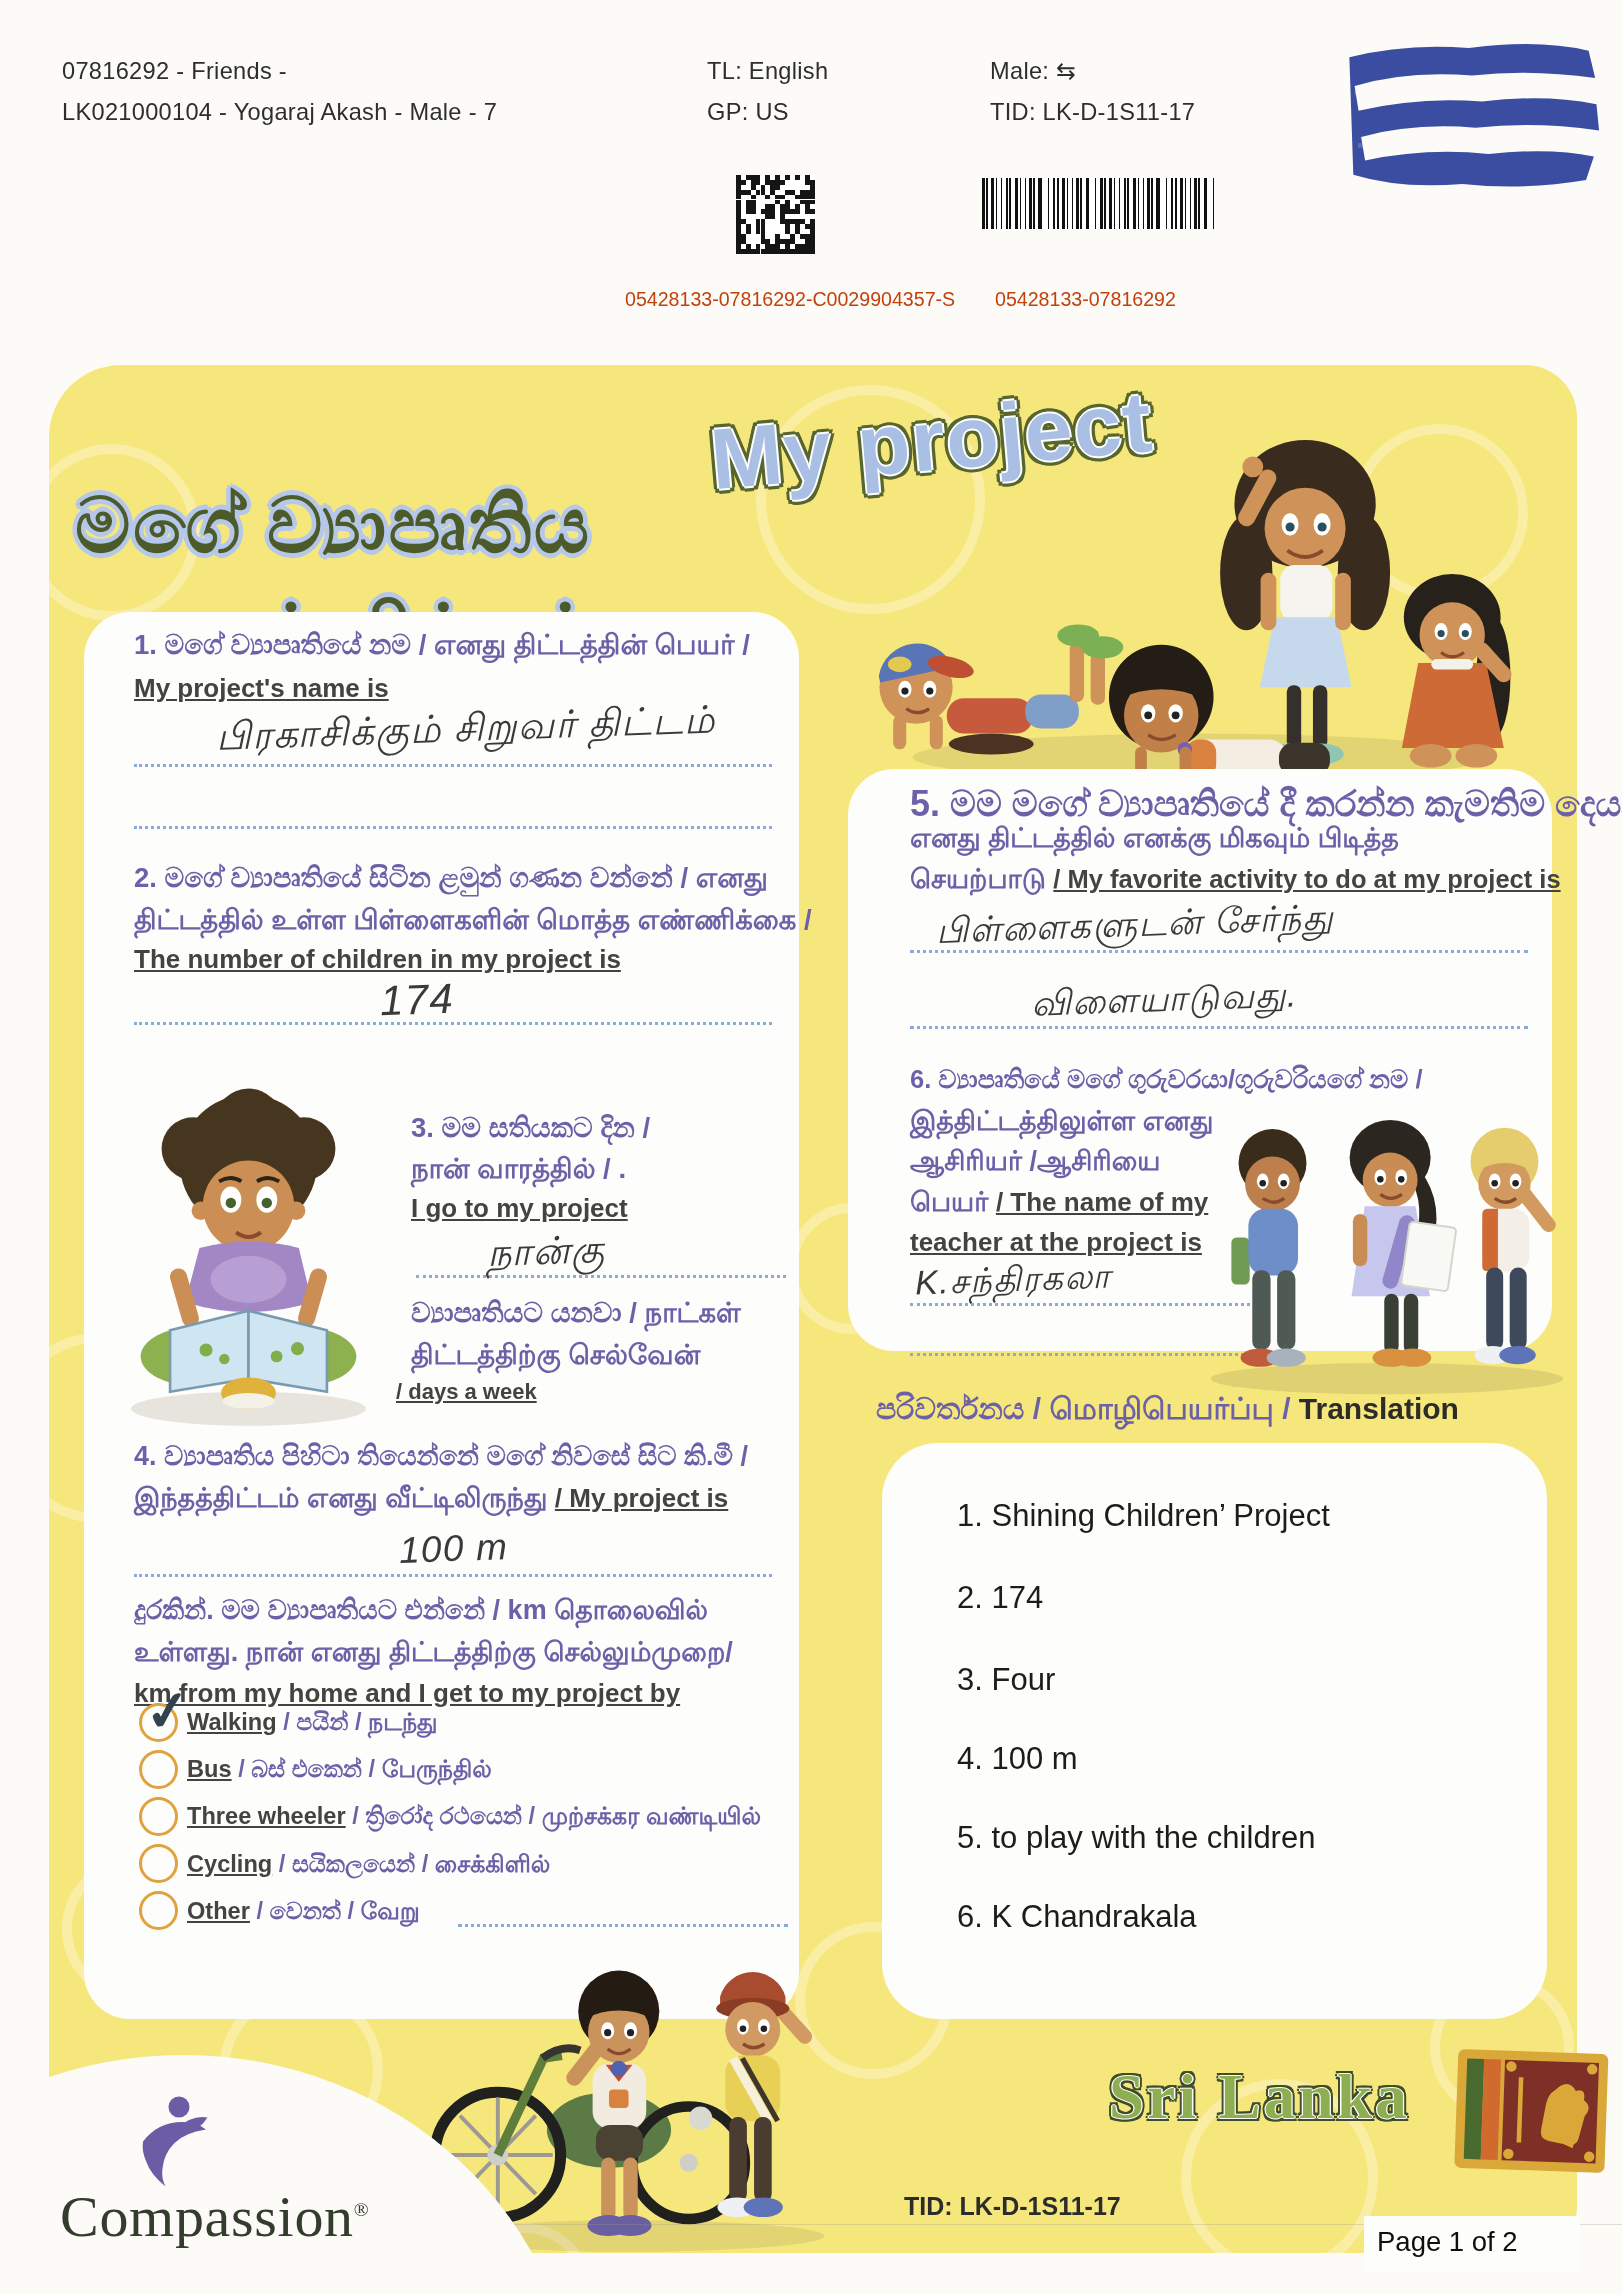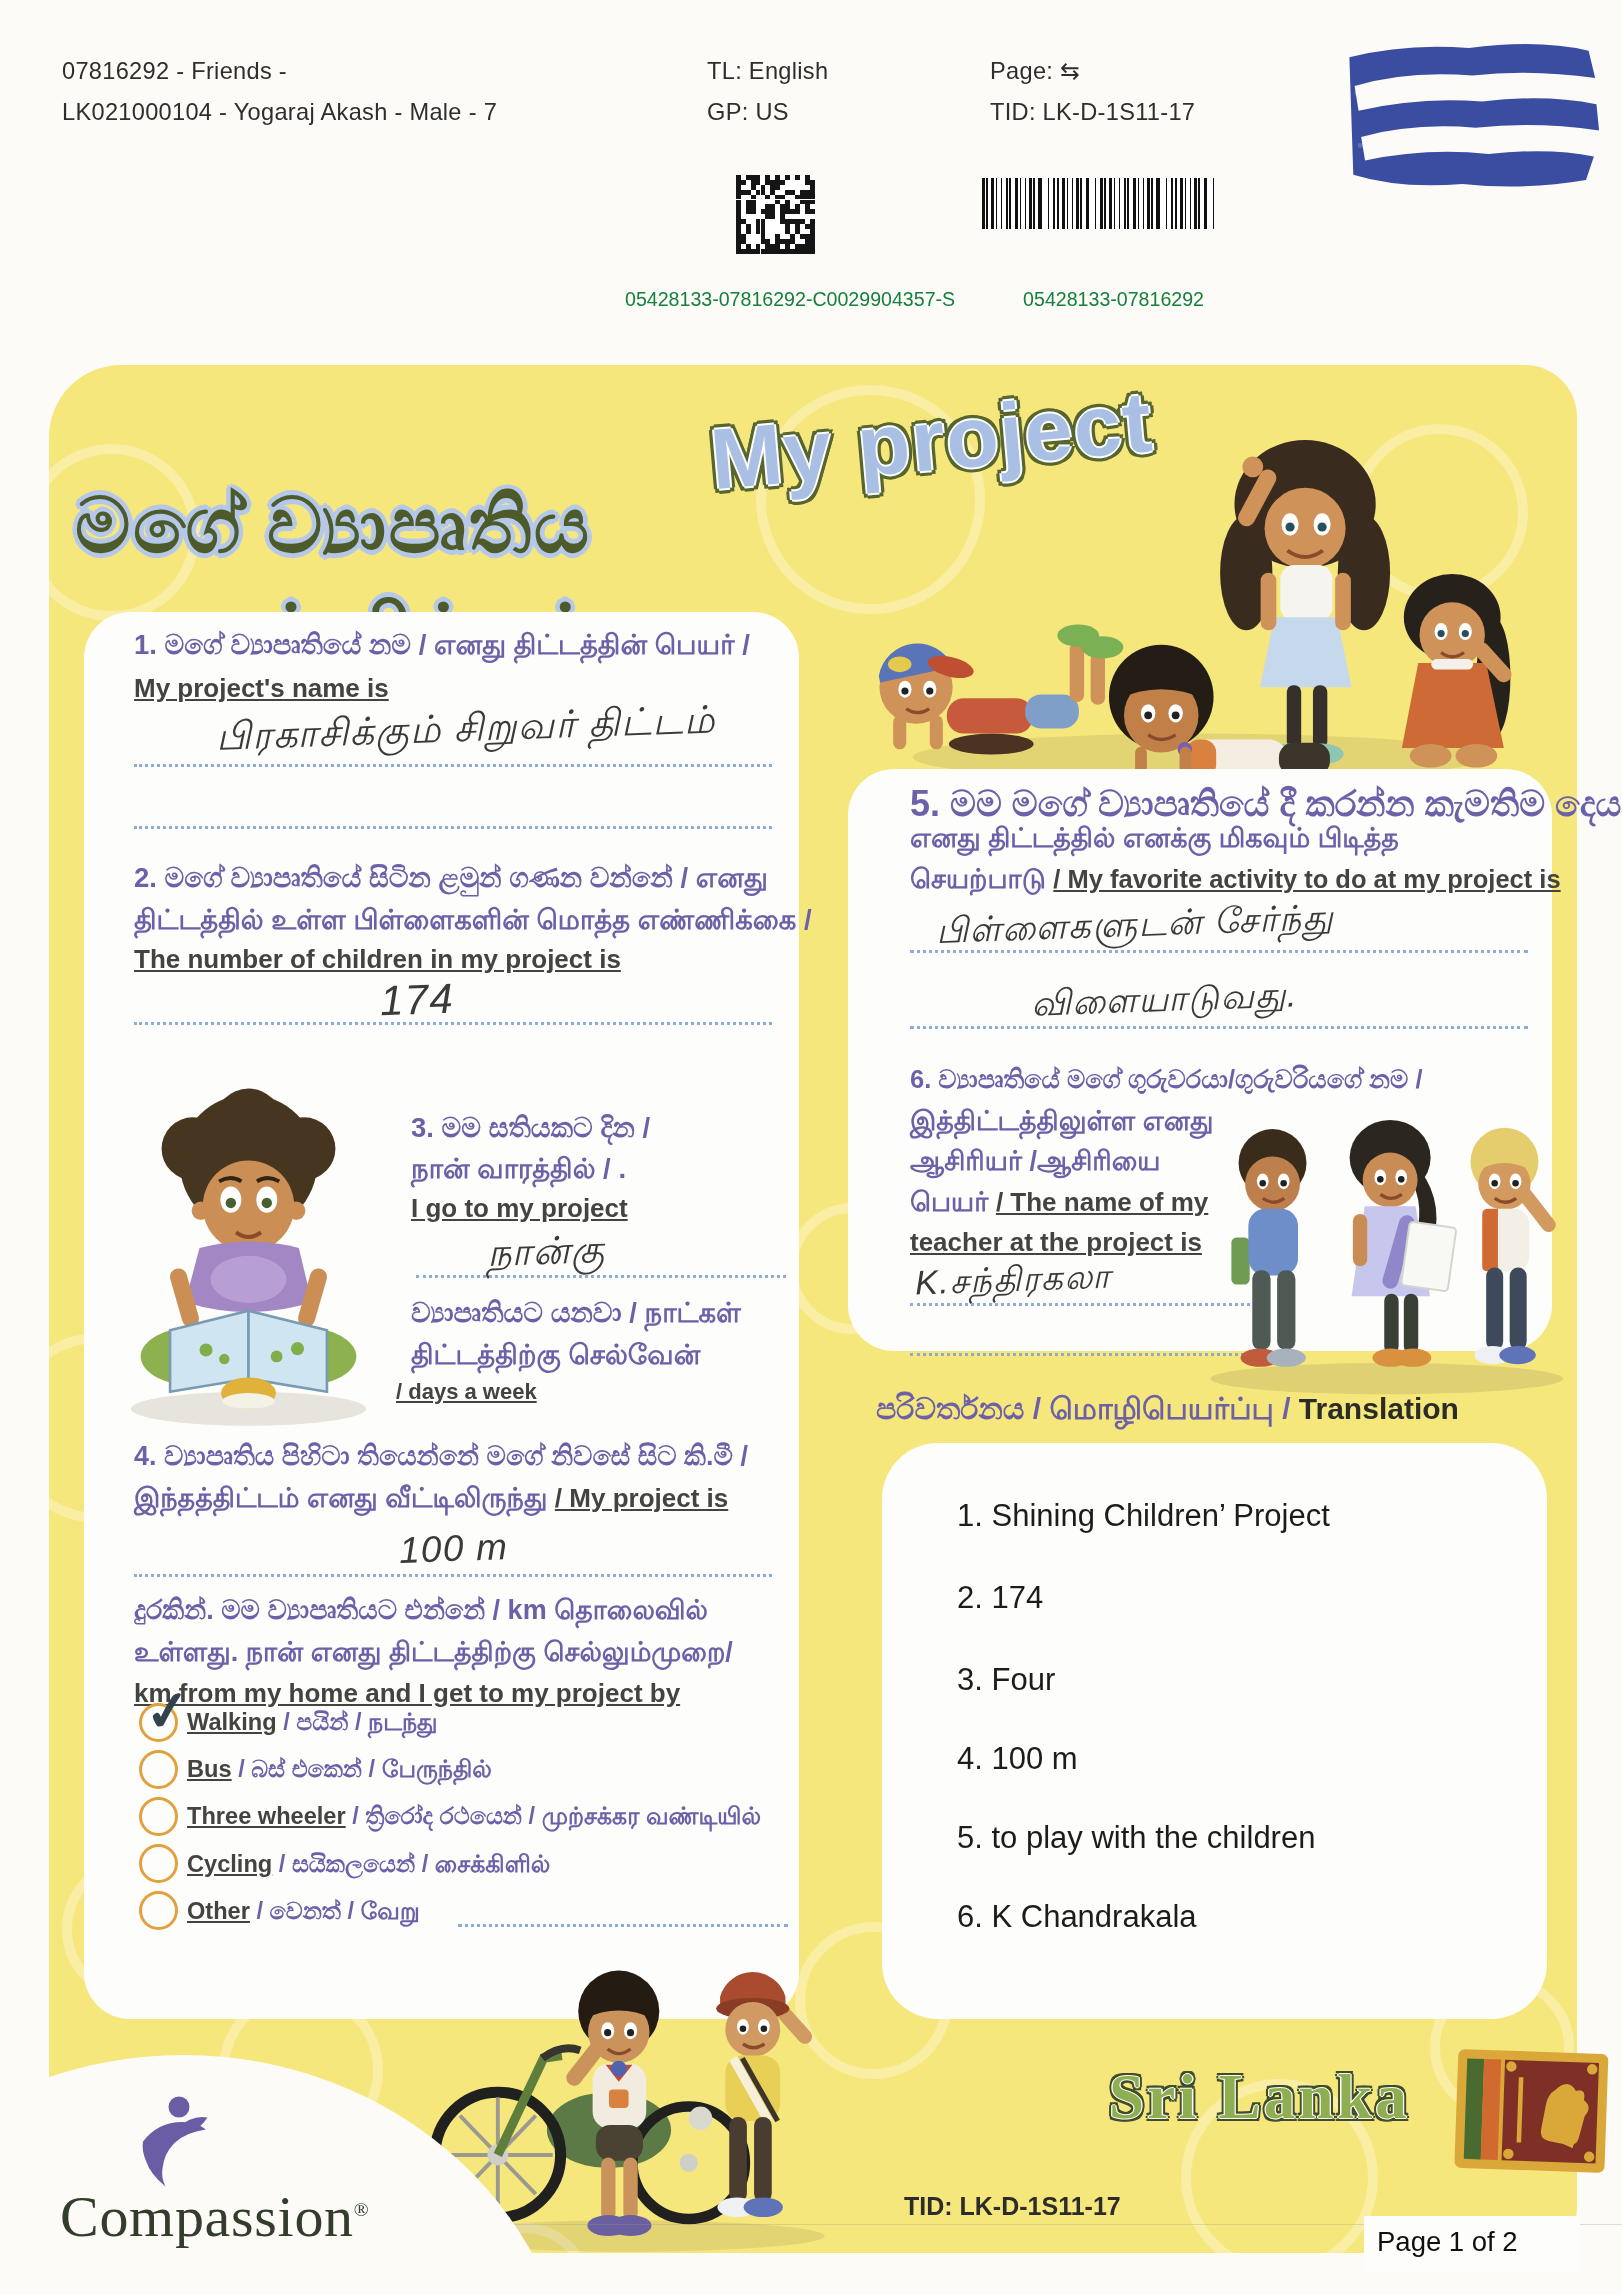--- a/index.html
+++ b/index.html
@@ -8,21 +8,21 @@
   .t{position:absolute;white-space:nowrap;line-height:1.15;}
   .hdr{font-size:23.6px;color:#2e2e2c;letter-spacing:0.3px;}
   .purple{color:#6c60a8;font-weight:600;}
   .dark{color:#45433f;font-weight:600;text-decoration:underline;}
   .hand{color:#3a3a3a;font-style:italic;font-weight:500;transform:rotate(-2deg);letter-spacing:1.3px;}
   .dots{position:absolute;height:0;border-bottom:3.9px dotted #8cabd6;}
   .panel{position:absolute;background:#fdfdfb;border-radius:46px;}
   .card{position:absolute;left:49px;top:365px;width:1528px;height:1888px;background:#f6e77d;
         border-radius:72px 52px 46px 46px;overflow:hidden;}
   .swirl{position:absolute;border-radius:50%;border:10.5px solid rgba(255,255,255,.30);}
-  .cap{font-size:19.6px;color:#15803d;text-align:right;}
+  .cap{font-size:19.6px;color:#c2410c;text-align:left;}
   .title-si{font-size:77px;font-weight:bold;color:#4d5a2a;letter-spacing:2.6px;
     text-shadow:-4.6px 0 #b5c8ea,4.6px 0 #b5c8ea,0 -4.6px #b5c8ea,0 4.6px #b5c8ea,-3.3px -3.3px #b5c8ea,3.3px 3.3px #b5c8ea,-3.3px 3.3px #b5c8ea,3.3px -3.3px #b5c8ea;}
   .title-en{font-size:86px;font-weight:bold;color:#a9bfe3;letter-spacing:1.3px;transform:rotate(-5deg);
     text-shadow:-2px 0 #fff,2px 0 #fff,0 -2px #fff,0 2px #fff,
       -5.2px 0 #57652e,5.2px 0 #57652e,0 -5.2px #57652e,0 5.2px #57652e,-3.9px -3.9px #57652e,3.9px 3.9px #57652e,-3.9px 3.9px #57652e,3.9px -3.9px #57652e;}
   .srilanka{font-family:"Liberation Serif",serif;font-size:63px;font-weight:bold;color:#8fae52;letter-spacing:3.3px;
     text-shadow:-1.3px 0 #fff,1.3px 0 #fff,0 -1.3px #fff,0 1.3px #fff,
       -3.3px 0 #3f4d28,3.3px 0 #3f4d28,0 -3.3px #3f4d28,0 3.3px #3f4d28,-2.6px -2.6px #3f4d28,2.6px 2.6px #3f4d28,-2.6px 2.6px #3f4d28,2.6px -2.6px #3f4d28;}
   .circle-box{position:absolute;width:33px;height:33px;border:3.3px solid #e0a13e;border-radius:50%;background:transparent;}
   .optlbl{font-size:23.6px;}
@@ -37,21 +37,21 @@
 </style>
 </head>
 <body>
 
 <div id="page">
 
   <div class="t hdr" style="left:62px;top:58px">07816292 - Friends -</div>
   <div class="t hdr" style="left:62px;top:99px">LK021000104 - Yogaraj Akash - Male - 7</div>
   <div class="t hdr" style="left:707px;top:58px">TL: English</div>
   <div class="t hdr" style="left:707px;top:99px">GP: US</div>
-  <div class="t hdr" style="left:990px;top:58px">Page: ⇆</div>
+  <div class="t hdr" style="left:990px;top:58px">Male: ⇆</div>
   <div class="t hdr" style="left:990px;top:99px">TID: LK-D-1S11-17</div>
 
   <svg style="left:1335px;top:31px" width="268" height="170" viewBox="0 0 410 260">
     <path d="M22,40 Q110,18 205,26 Q310,12 388,30 L398,72 Q300,58 210,68 Q110,60 30,84 L36,122 Q130,100 225,108 Q320,96 400,112 L404,152 Q305,138 215,148 Q120,140 40,162 L46,198 Q140,178 235,188 Q330,178 396,192 L384,228 Q290,244 195,234 Q100,242 28,220 Z" fill="#3a4da1"></path>
     <path d="M30,95 L390,78" stroke="rgba(255,255,255,.18)" stroke-width="7" fill="none"></path>
     <path d="M35,175 L395,160" stroke="rgba(255,255,255,.18)" stroke-width="7" fill="none"></path>
   </svg>
 
   <div class="dm">
       <i style="position: absolute; left: 0px; top: 0px; width: 4.9px; height: 4.9px; background: rgb(21, 21, 21);"></i>

